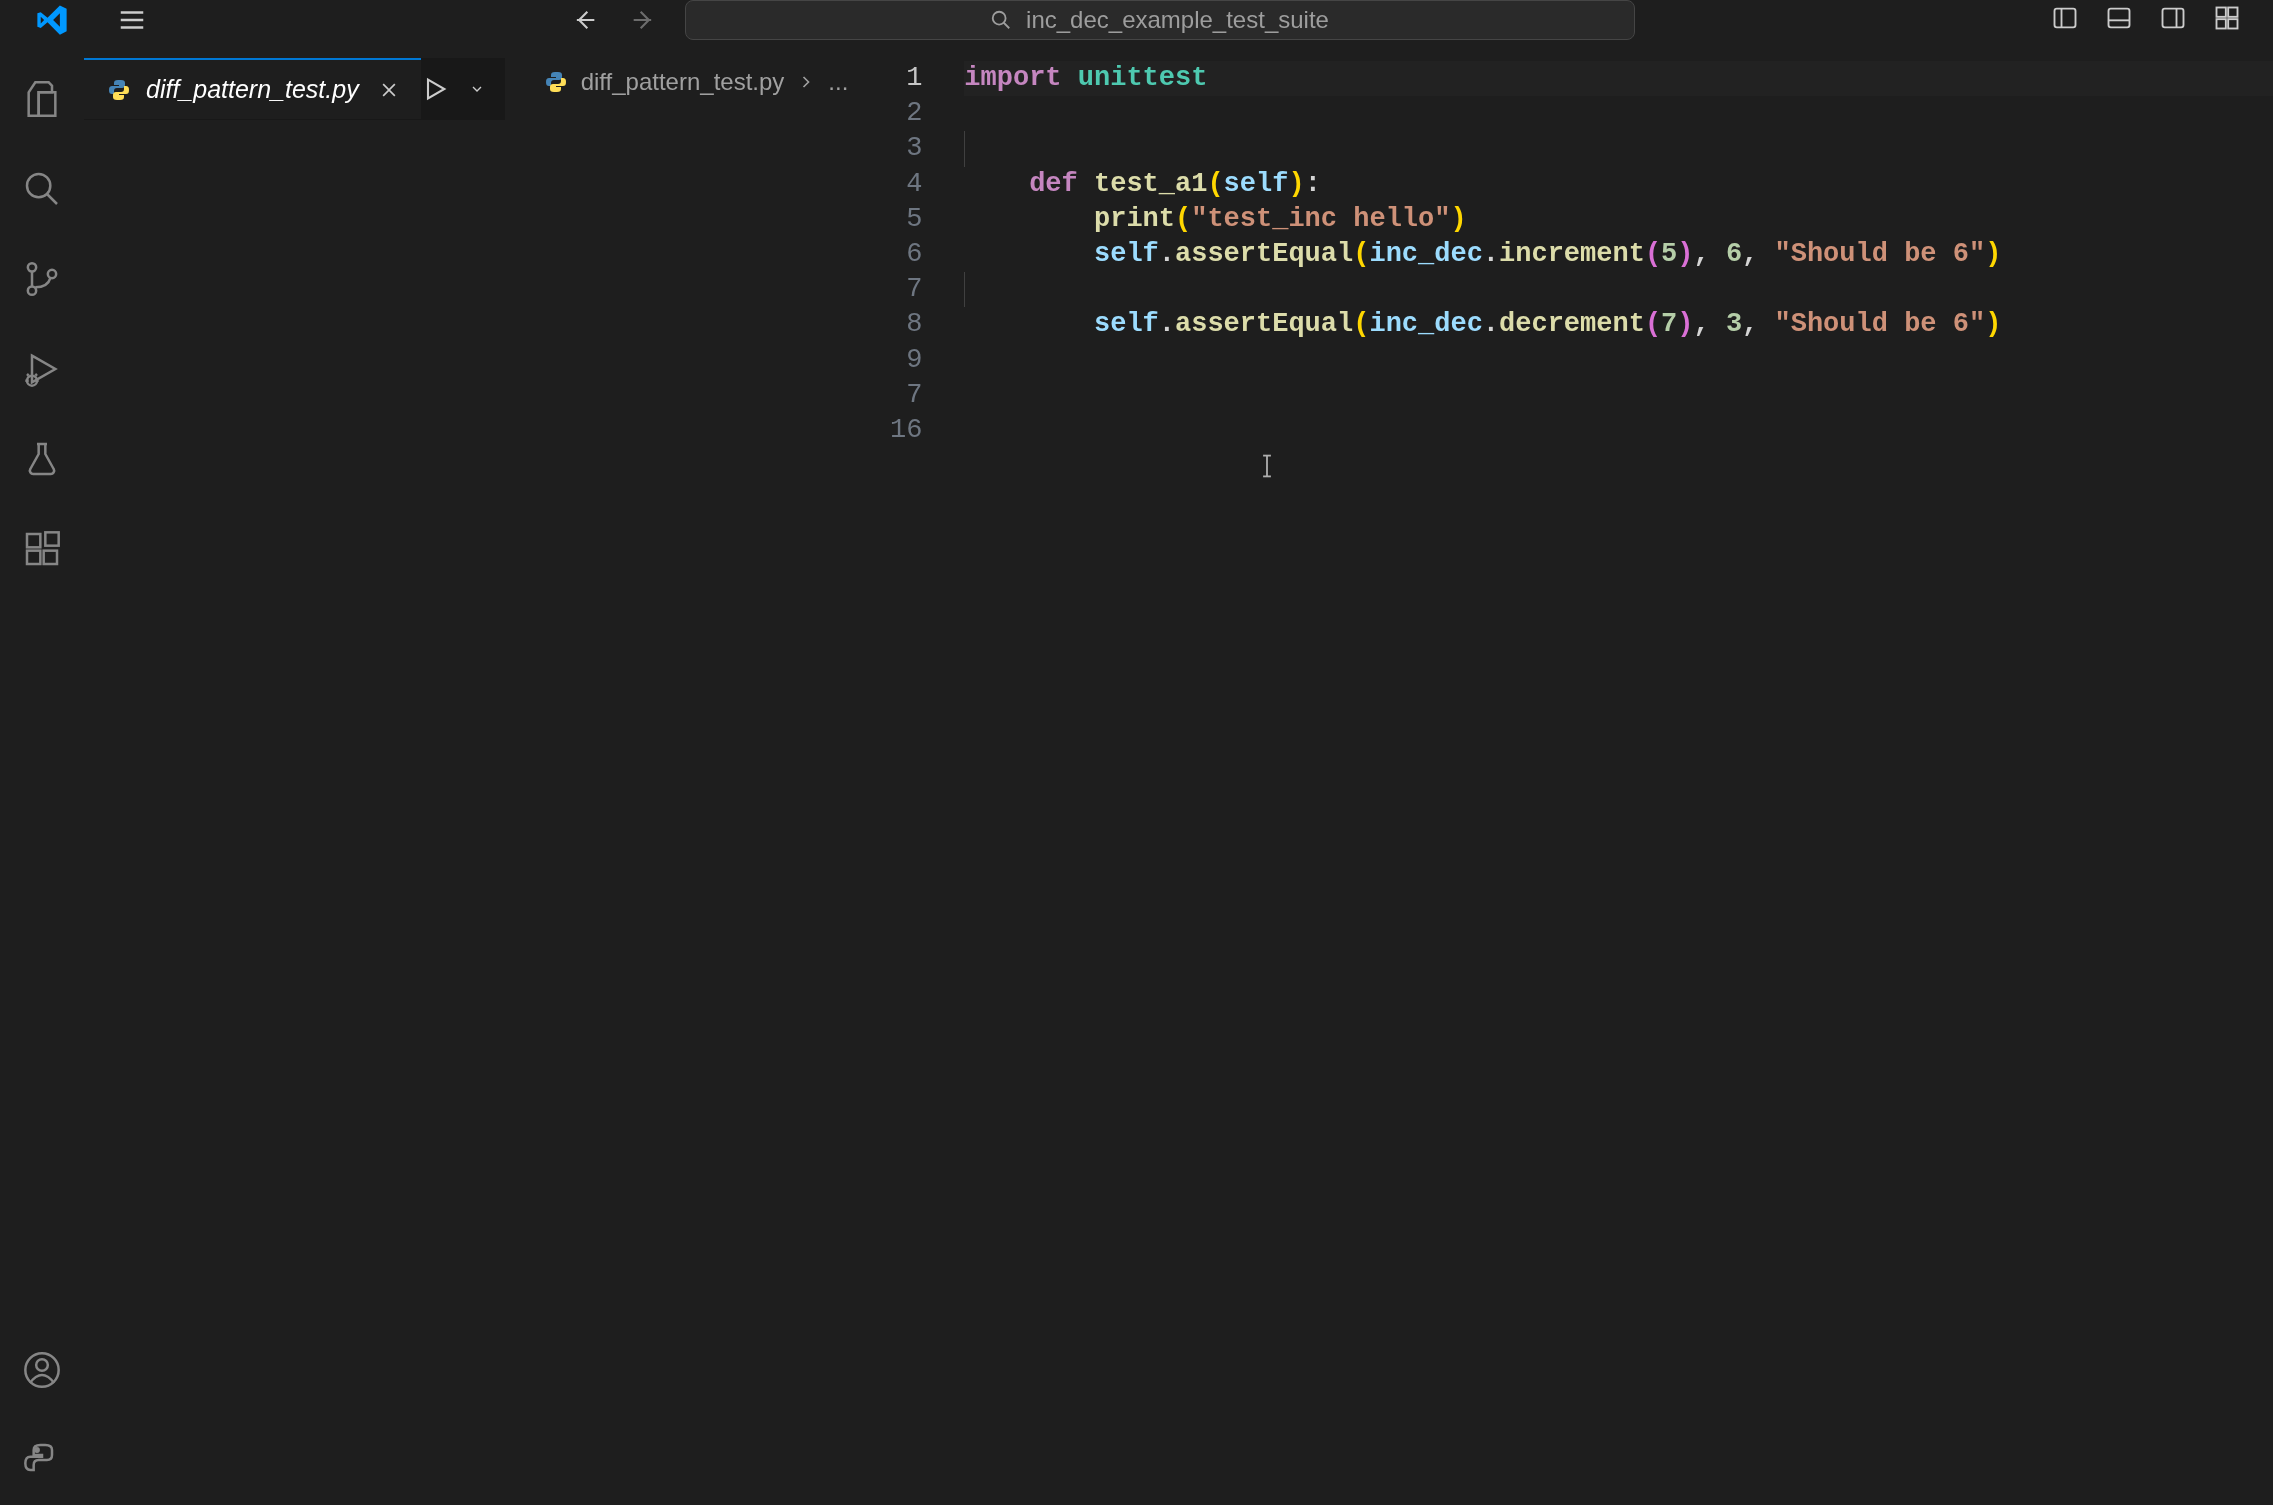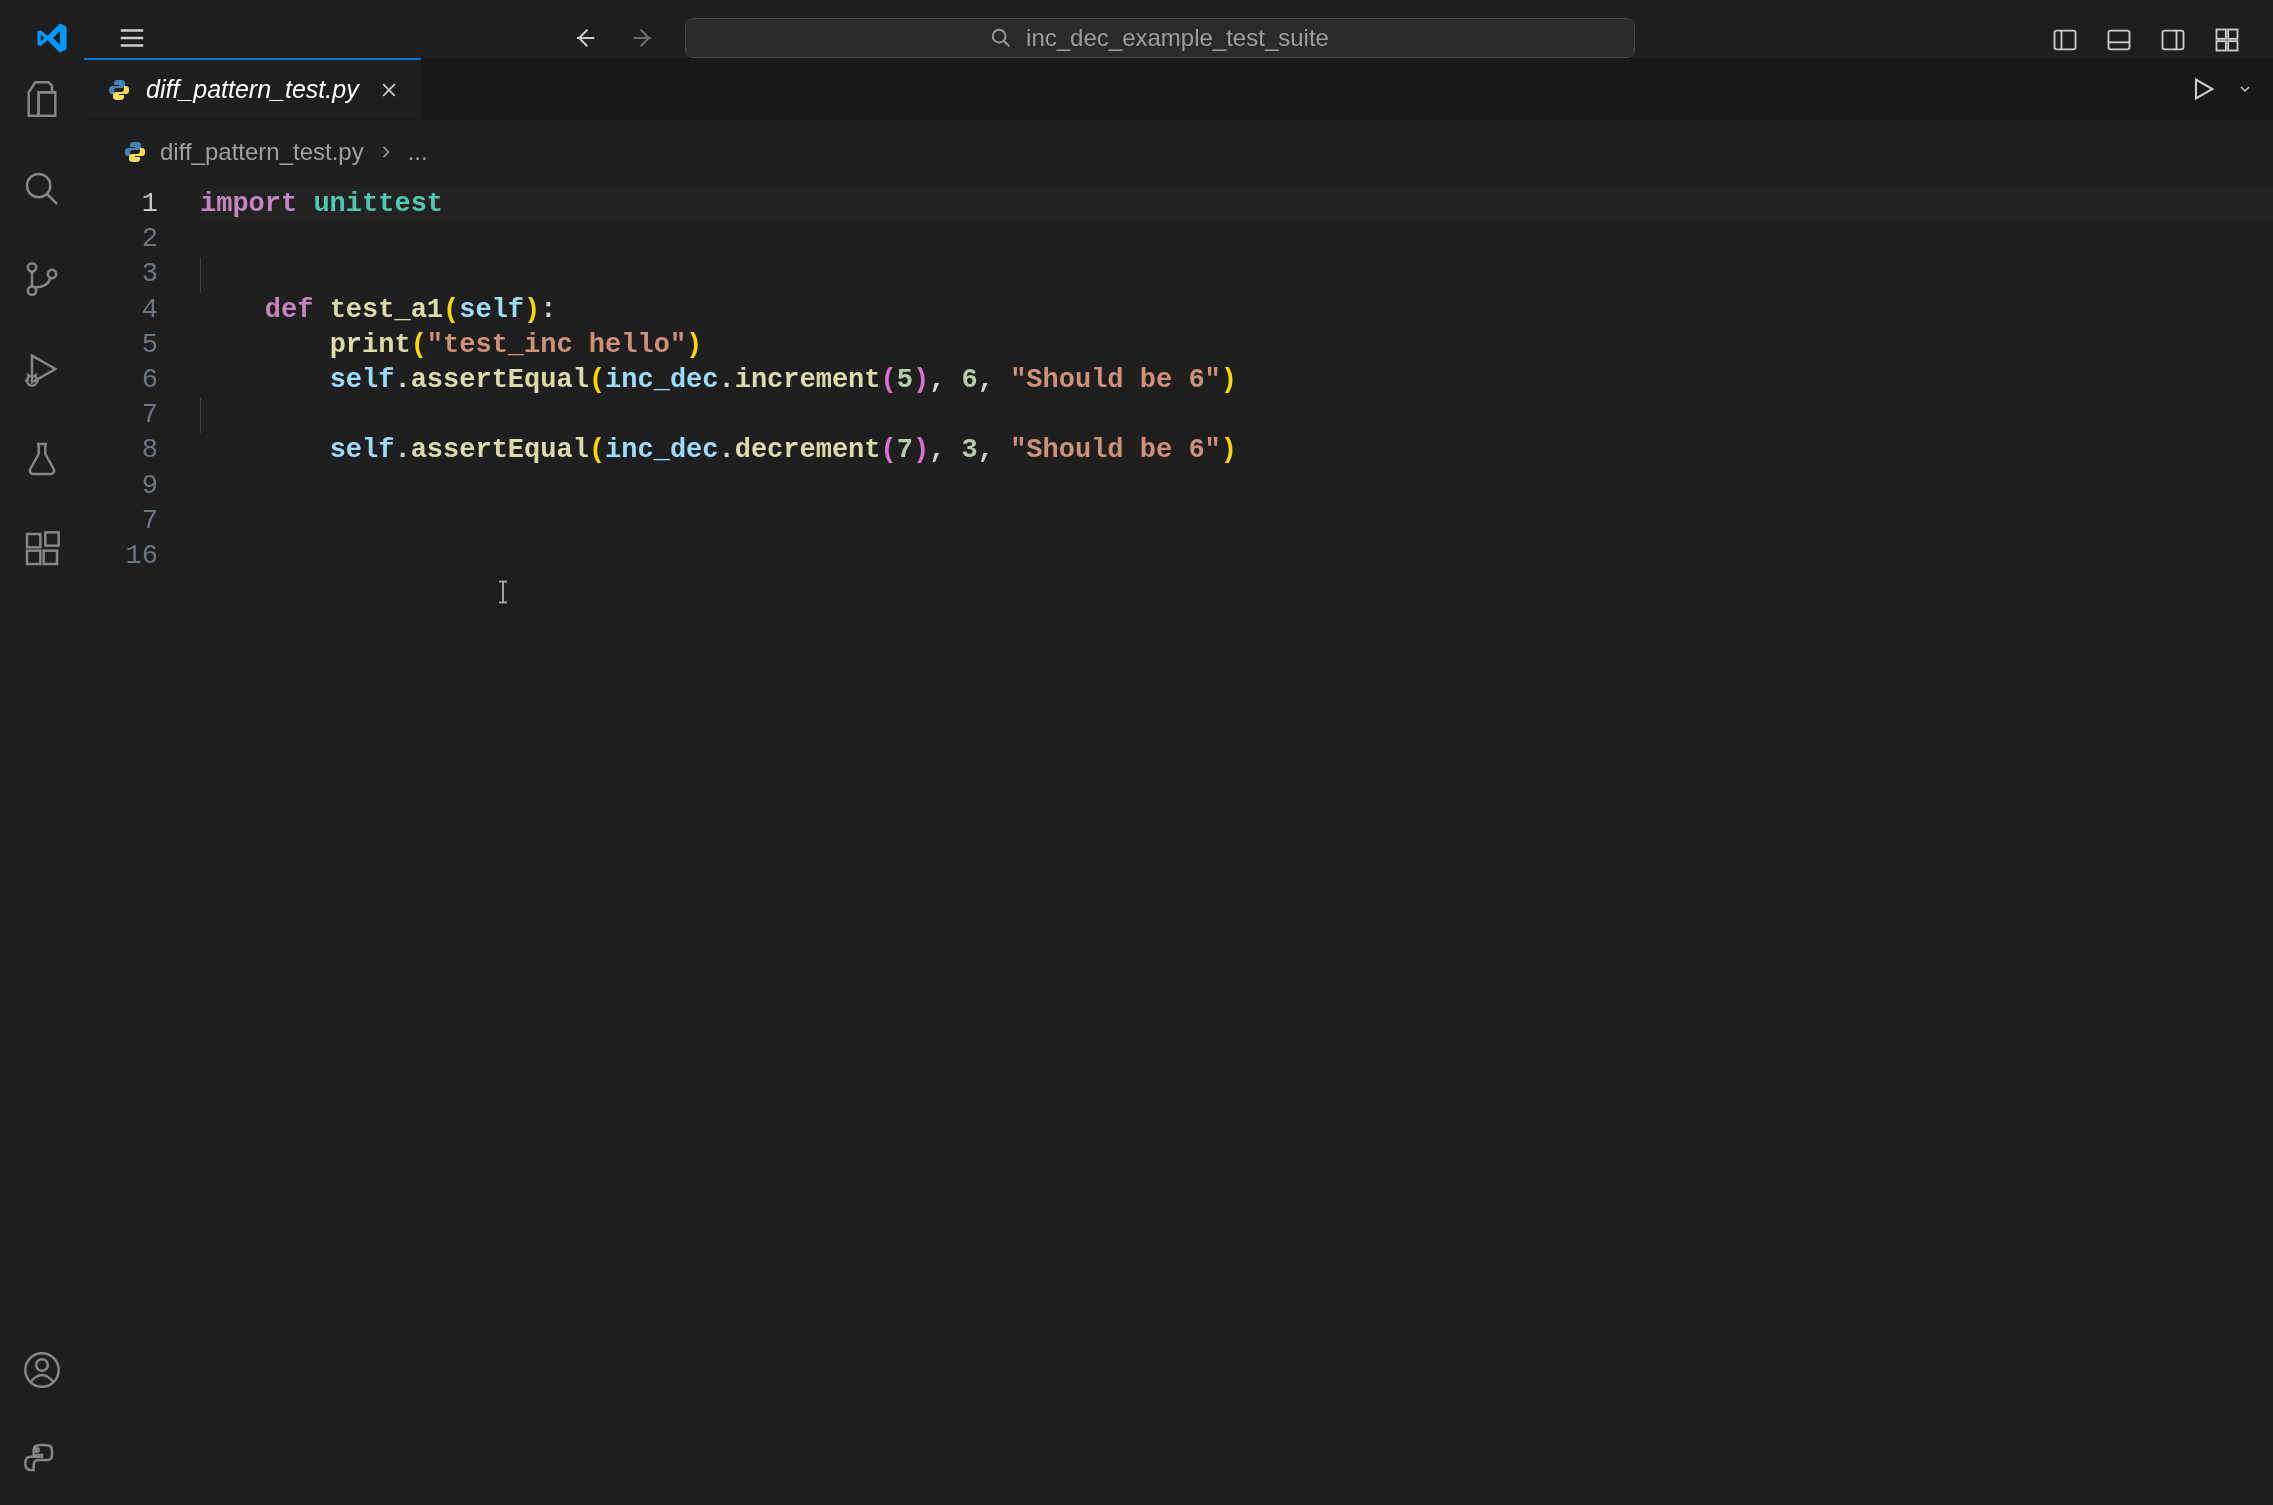--- a/index.html
+++ b/index.html
@@ -9,21 +9,21 @@
     background: #1e1e1e;
     font-family: "Segoe UI", Arial, sans-serif;
     color: #cccccc;
     overflow: hidden;
   }
   
   .title-bar {
     height: 58px;
     background: #1e1e1e;
     display: flex;
-    align-items: flex-end;
+    align-items: flex-start;
     padding: 0 18px;
     gap: 12px;
   }
   .vscode-logo { width: 40px; height: 40px; display:flex; align-items:center; justify-content:center; margin-left:14px;}
   .menu-icon { width: 40px; height: 40px; display:flex; align-items:center; justify-content:center; margin-left:28px;}
   .nav-arrows { display:flex; gap: 18px; margin-left: auto; margin-right: 10px;}
   .nav-arrow { width:40px; height:40px; display:flex; align-items:center; justify-content:center; color:#888;}
   .command-center {
     flex: 0 0 950px;
     height: 40px;
@@ -57,23 +57,22 @@
   .activity-item {
     width: 50px; height:50px;
     display:flex; align-items:center; justify-content:center;
     color: #868686;
   }
   .activity-spacer { flex:1; }
   
   .editor-area {
     flex:1;
     display:flex;
-    flex-direction:column;
+    flex-direction:row;
     background:#1e1e1e;
-    gap:8px;
   }
   .tab-row {
     height: 62px;
     background: #181818;
     display:flex;
     align-items:stretch;
     border-bottom: 1px solid #181818;
   }
   .tab {
     background:#1e1e1e;

